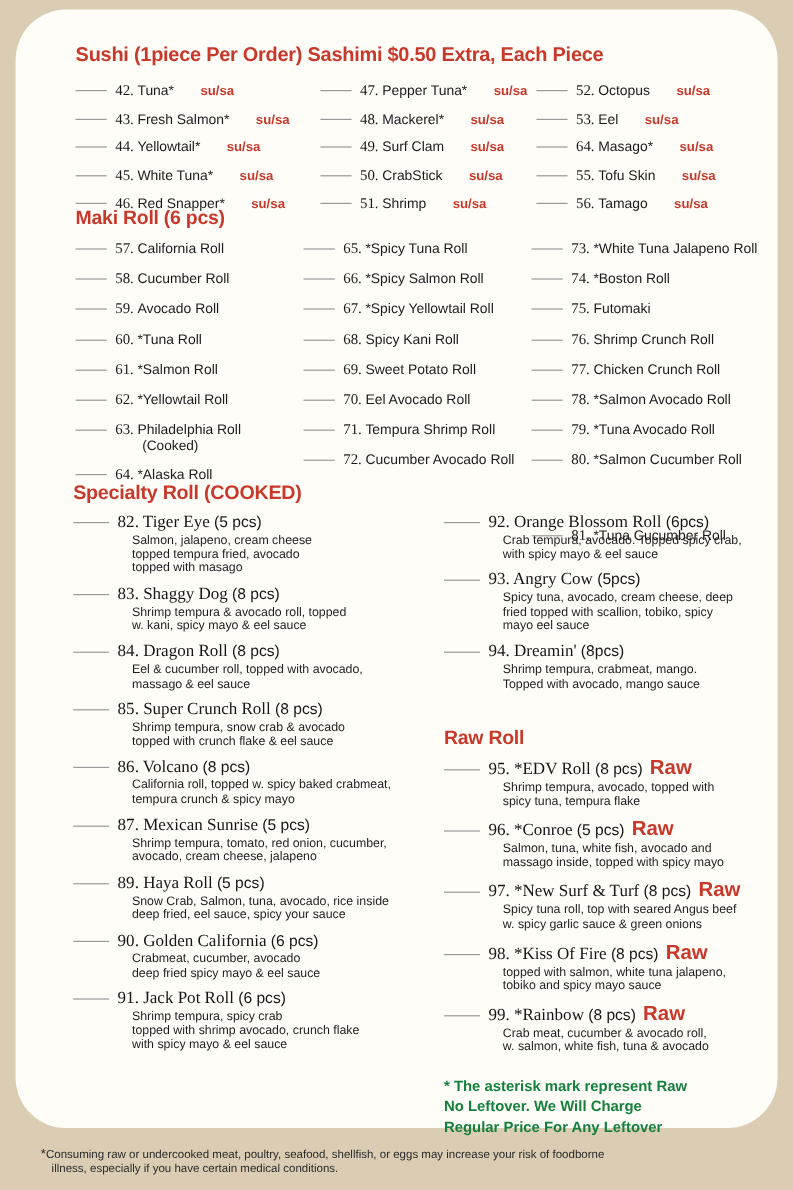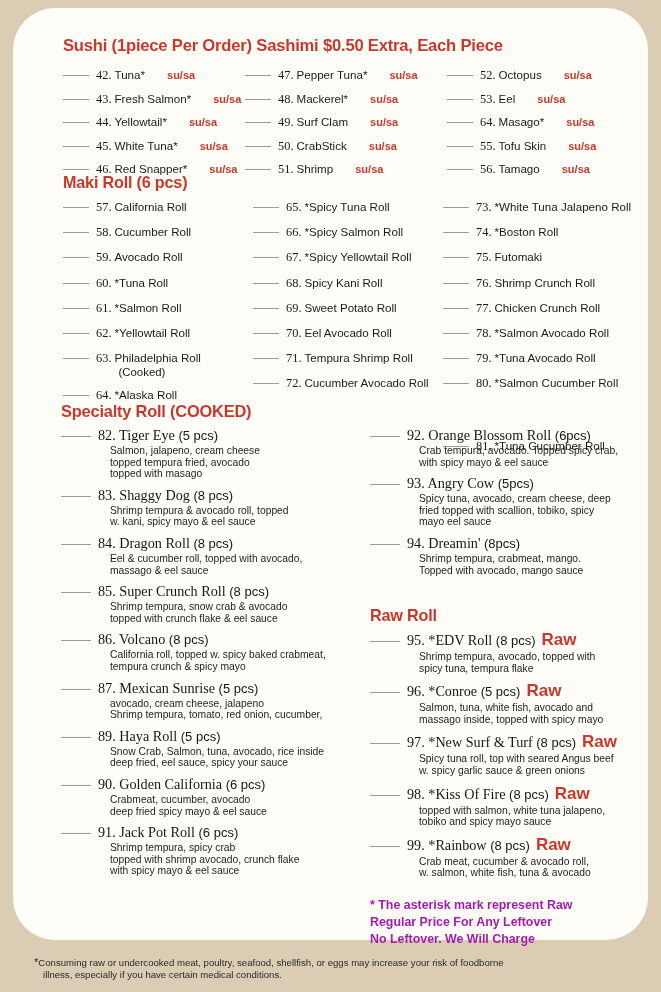--- a/index.html
+++ b/index.html
@@ -130,21 +130,21 @@
     line-height: 11.6px;
     color: #1d1d1d;
     margin-left: 49px;
     margin-top: 1px;
   }
   .ddesc div { white-space: nowrap; }
   #notice {
     position: absolute;
     left: 357px;
     top: 889px;
-    color: #a21caf;
+    color: #15803d;
     font-weight: bold;
     font-family: "Liberation Sans", sans-serif;
     font-size: 12.4px;
     line-height: 17px;
   }
   #notice div { white-space: nowrap; }
   #disclaimer {
     position: absolute;
     left: 34px;
     top: 957px;
@@ -200,21 +200,21 @@
         </div>
         <div style="margin-bottom: 8.6px;">
           <div class="srow">
             <span class="blank"></span>
             <span class="num">46.</span>
             <span class="nm">Red Snapper*</span>
             <span class="tag">su/sa</span>
           </div>
         </div>
       </div>
-    <div class="simple-list" id="sushi-c2" style="left:232px; top:60px;">
+    <div class="simple-list" id="sushi-c2" style="left:254px; top:60px;">
         <div style="margin-bottom: 8.6px;">
           <div class="srow">
             <span class="blank"></span>
             <span class="num">47.</span>
             <span class="nm">Pepper Tuna*</span>
             <span class="tag">su/sa</span>
           </div>
         </div>
         <div style="margin-bottom: 8.6px;">
           <div class="srow">
@@ -530,22 +530,22 @@
             <div>California roll, topped w. spicy baked crabmeat,</div>
             <div>tempura crunch &amp; spicy mayo</div>
           </div>
         </div>
         <div class="ditem">
           <div class="dtitle">
             <span class="blank"></span>
             <span class="dname">87. Mexican Sunrise <span class="sp">(5 pcs)</span></span>
           </div>
           <div class="ddesc">
+            <div>Shrimp tempura, tomato, red onion, cucumber,</div>
             <div>avocado, cream cheese,  jalapeno</div>
-            <div>Shrimp tempura, tomato, red onion, cucumber,</div>
           </div>
         </div>
         <div class="ditem">
           <div class="dtitle">
             <span class="blank"></span>
             <span class="dname">89. Haya Roll <span class="sp">(5 pcs)</span></span>
           </div>
           <div class="ddesc">
             <div>Snow Crab, Salmon, tuna, avocado, rice inside</div>
             <div>deep fried, eel sauce, spicy your sauce</div>
@@ -662,22 +662,22 @@
           </div>
           <div class="ddesc">
             <div>Crab meat, cucumber &amp; avocado roll,</div>
             <div>w. salmon, white fish, tuna &amp; avocado</div>
           </div>
         </div>
       </div>
 
     <div id="notice">
         <div>* The asterisk mark represent Raw</div>
+        <div>No Leftover. We Will Charge</div>
         <div>Regular Price For Any Leftover</div>
-        <div>No Leftover. We Will Charge</div>
       </div>
   </div>
 
   <div id="disclaimer">
     <span class="star">*</span><span>Consuming raw or undercooked meat, poultry, seafood, shellfish, or eggs may increase your risk of foodborne</span>
     <div class="l2">illness, especially if you have certain medical conditions.</div>
   </div>
 </div>
 
 </body></html>

